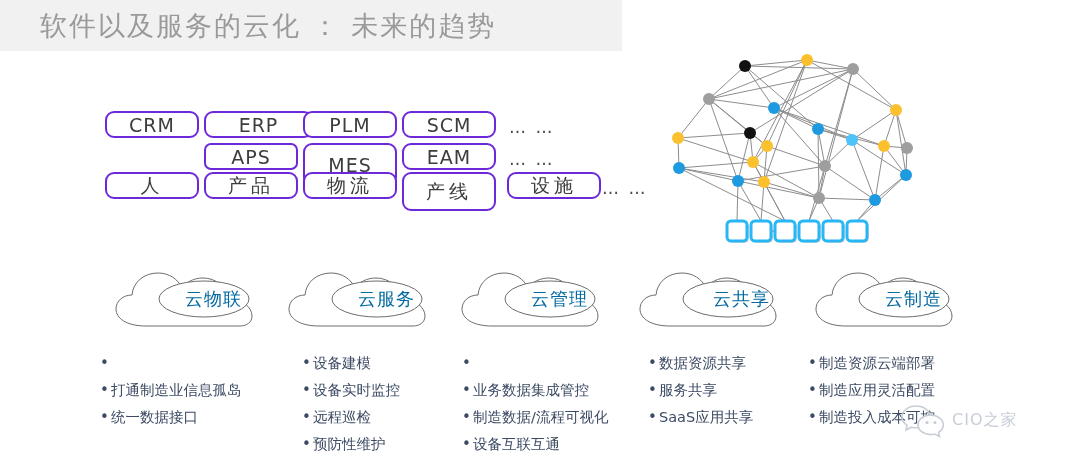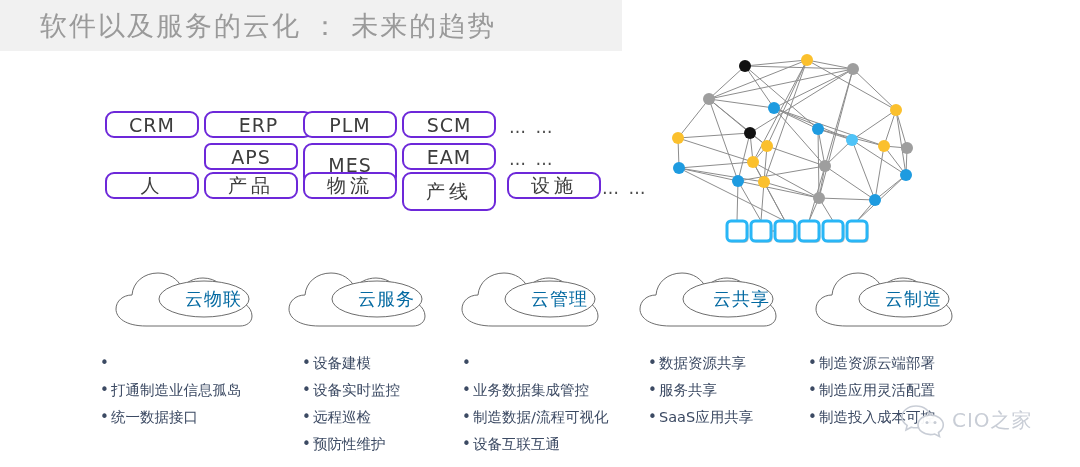--- a/index.html
+++ b/index.html
@@ -70,21 +70,21 @@
   #net{position:absolute;left:660px;top:48px;}
 
   
   .watermark{
     position:absolute;left:900px;top:402px;
     display:flex;align-items:center;gap:6px;
     color:#c8cdd6;
     opacity:.95;
     pointer-events:none;
   }
-  .wm-text{font-size:20px;color:#c6cbd4;letter-spacing:1px;white-space:nowrap;}
+  .wm-text{font-size:16px;color:#c6cbd4;letter-spacing:1px;white-space:nowrap;}
 </style>
 </head>
 <body>
 
 <div id="stage">
 
   <div class="title-band">
     <div class="title-text">软件以及服务的云化 ：  未来的趋势</div>
   </div>
 

